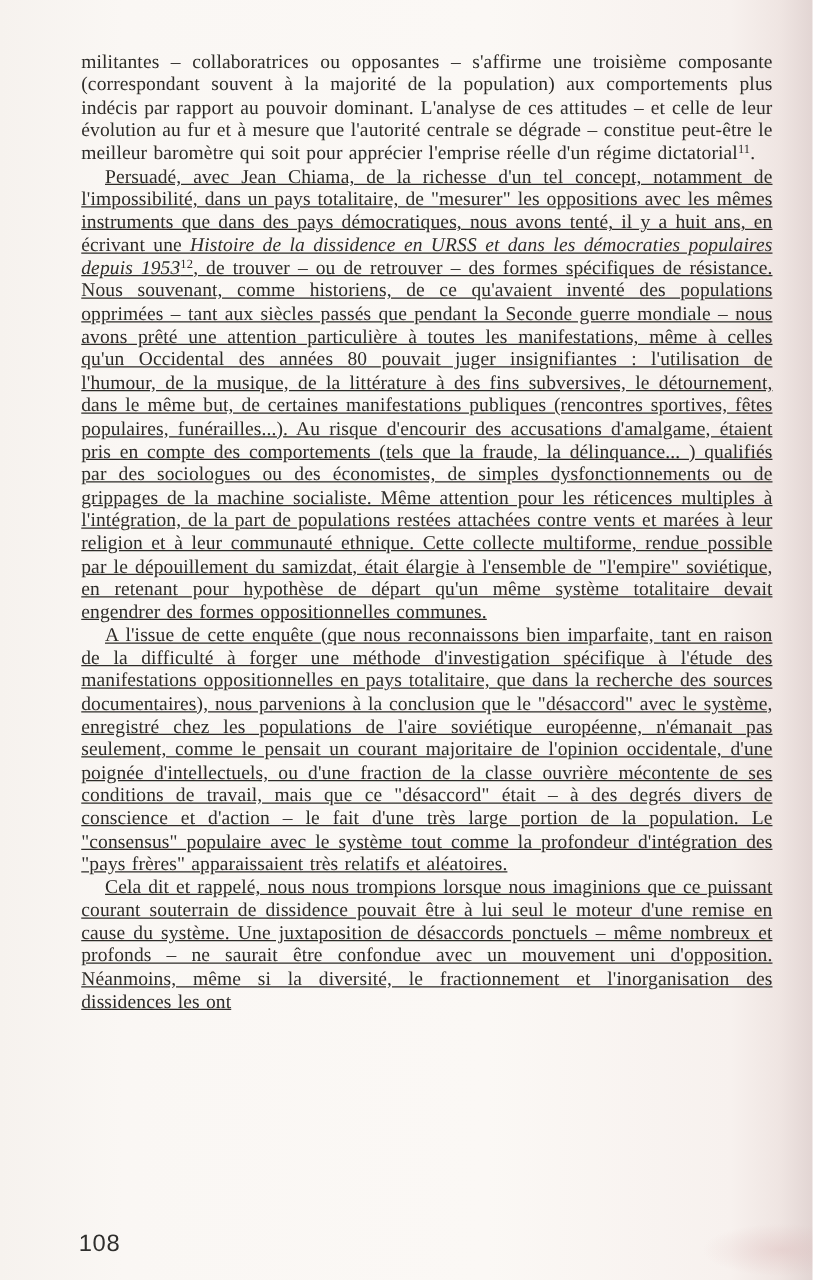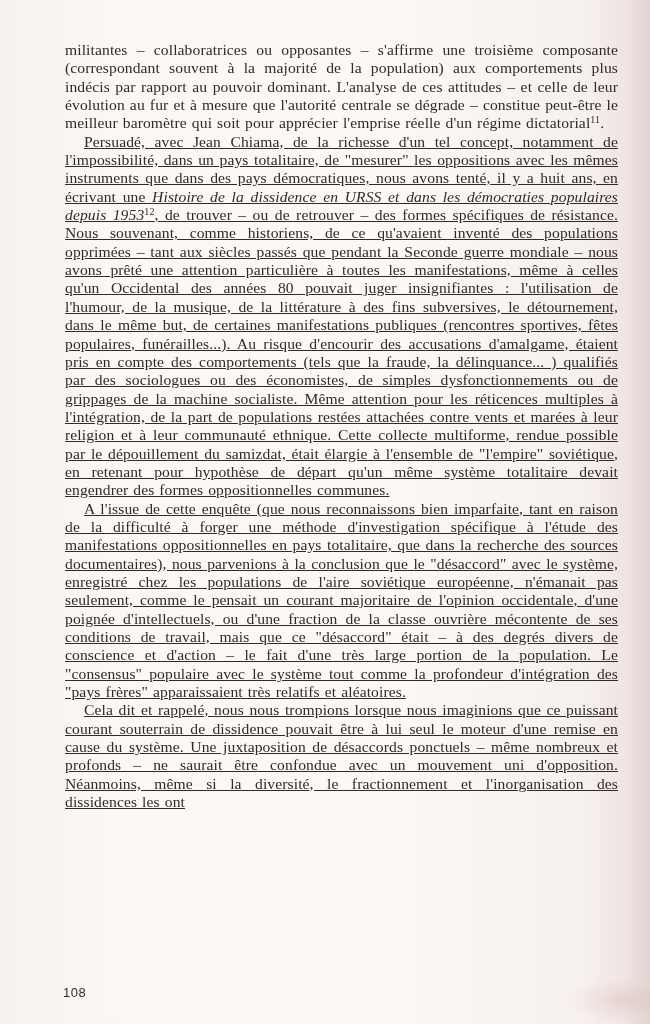--- a/index.html
+++ b/index.html
@@ -47,21 +47,21 @@
     line-height: 0;
     vertical-align: baseline;
     position: relative;
     top: -5px;
   }
   .page-number {
     position: absolute;
     left: 63px;
     top: 985px;
     font-family: "Liberation Sans", sans-serif;
-    font-size: 13px;
+    font-size: 19px;
     letter-spacing: 0.5px;
     color: #2f2f2d;
   }
 </style>
 </head>
 <body>
 
 <div class="scan-page">
   <div class="text-block">
       <p class=""><span>militantes – collaboratrices ou opposantes – s'affirme une troisième composante (correspondant souvent à la majorité de la population) aux comportements plus indécis par rapport au pouvoir dominant. L'analyse de ces attitudes – et celle de leur évolution au fur et à mesure que l'autorité centrale se dégrade – constitue peut-être le meilleur baromètre qui soit pour apprécier l'emprise réelle d'un régime dictatorial</span><sup>11</sup><span>.</span></p>

